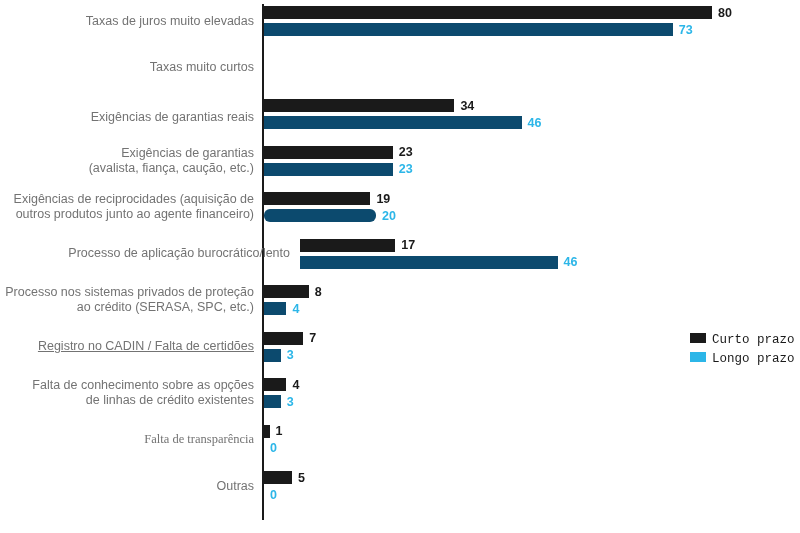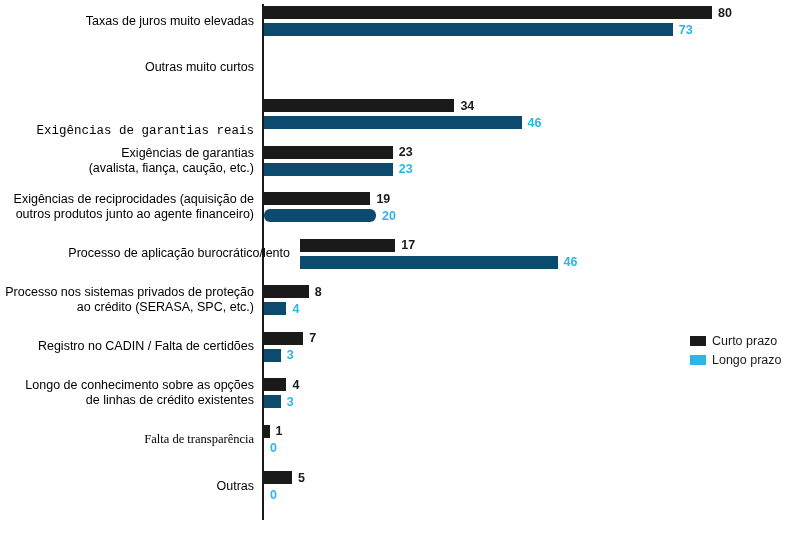--- a/index.html
+++ b/index.html
@@ -51,21 +51,21 @@
     box-sizing: border-box;
   }
 
   .cat-label {
     position: absolute;
     right: 546px; 
     top: 0;
     width: 250px;
     text-align: right;
     font-size: 12.5px;
-    color: #000000;
+    color: #737373;
     line-height: 15px;
     white-space: pre-line;
   }
 
   .bars {
     position: absolute;
     left: 264px;
     top: 0;
   }
 
@@ -104,23 +104,23 @@
   
   .legend {
     position: absolute;
     left: 690px;
     top: 333px;
     font-size: 12.5px;
     color: #1a1a1a;
   }
   .legend-item {
     display: flex;
-    align-items: center;
     height: 16px;
     margin-bottom: 3px;
+    font-family: Liberation Mono, monospace;
   }
   .legend-swatch {
     width: 16px;
     height: 10px;
     margin-right: 6px;
     flex: 0 0 auto;
   }
   .legend-swatch.curto { background: #1a1a1a; }
   .legend-swatch.longo { background: #2cb6e8; }
   .legend-label { white-space: nowrap; }
@@ -138,24 +138,24 @@
             <div class="bar curto" style="width: 448px;">
               <span class="bar-value">80</span>
             </div>
             <div class="bar-gap"></div>
             <div class="bar longo" style="width: 408.8px;">
               <span class="bar-value">73</span>
             </div>
           </div>
         </div>
         <div class="row" style="height: 46.5px;">
-          <div class="cat-label" style="top: 7.5px;">Outras muito curtos</div>
-        </div>
-        <div class="row" style="height: 46.5px;">
-          <div class="cat-label" style="top: 25px; font-family: Liberation Mono, monospace;">Exigências de garantias reais</div>
+          <div class="cat-label" style="top: 7.5px;">Taxas muito curtos</div>
+        </div>
+        <div class="row" style="height: 46.5px;">
+          <div class="cat-label" style="top: 11px;">Exigências de garantias reais</div>
           <div class="bars">
             <div class="bar curto" style="width: 190.4px;">
               <span class="bar-value">34</span>
             </div>
             <div class="bar-gap"></div>
             <div class="bar longo" style="width: 257.6px;">
               <span class="bar-value">46</span>
             </div>
           </div>
         </div>
@@ -204,33 +204,33 @@
             <div class="bar curto" style="width: 44.8px;">
               <span class="bar-value">8</span>
             </div>
             <div class="bar-gap"></div>
             <div class="bar longo" style="width: 22.4px;">
               <span class="bar-value">4</span>
             </div>
           </div>
         </div>
         <div class="row" style="height: 46.5px;">
-          <div class="cat-label" style="top: 7.5px;">Registro no CADIN / Falta de certidões</div>
+          <div class="cat-label" style="top: 7.5px; text-decoration: underline;">Registro no CADIN / Falta de certidões</div>
           <div class="bars">
             <div class="bar curto" style="width: 39.2px;">
               <span class="bar-value">7</span>
             </div>
             <div class="bar-gap"></div>
             <div class="bar longo" style="width: 16.8px;">
               <span class="bar-value">3</span>
             </div>
           </div>
         </div>
         <div class="row" style="height: 46.5px;">
-          <div class="cat-label" style="top: 0px;">Longo de conhecimento sobre as opções
+          <div class="cat-label" style="top: 0px;">Falta de conhecimento sobre as opções
 de linhas de crédito existentes</div>
           <div class="bars">
             <div class="bar curto" style="width: 22.4px;">
               <span class="bar-value">4</span>
             </div>
             <div class="bar-gap"></div>
             <div class="bar longo" style="width: 16.8px;">
               <span class="bar-value">3</span>
             </div>
           </div>

